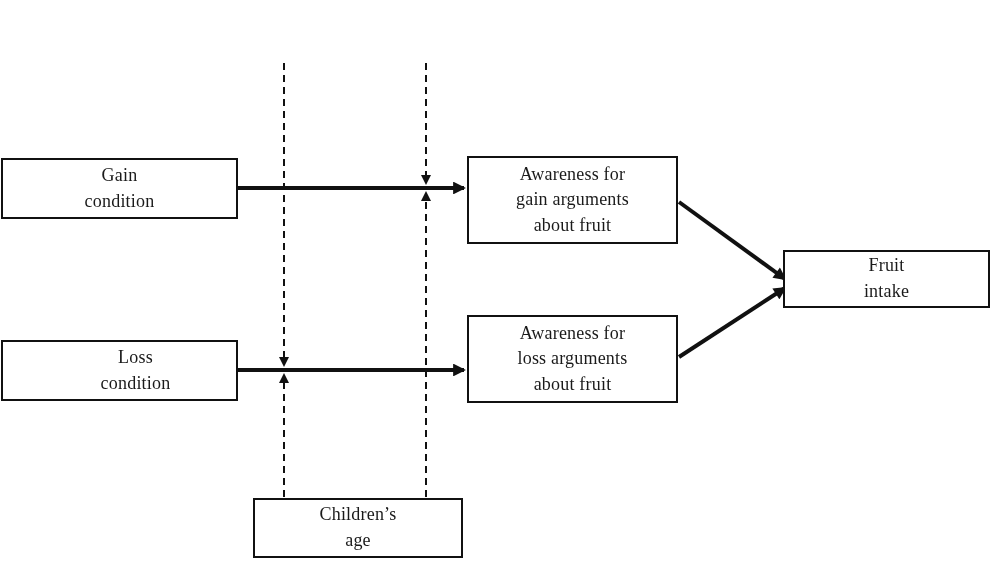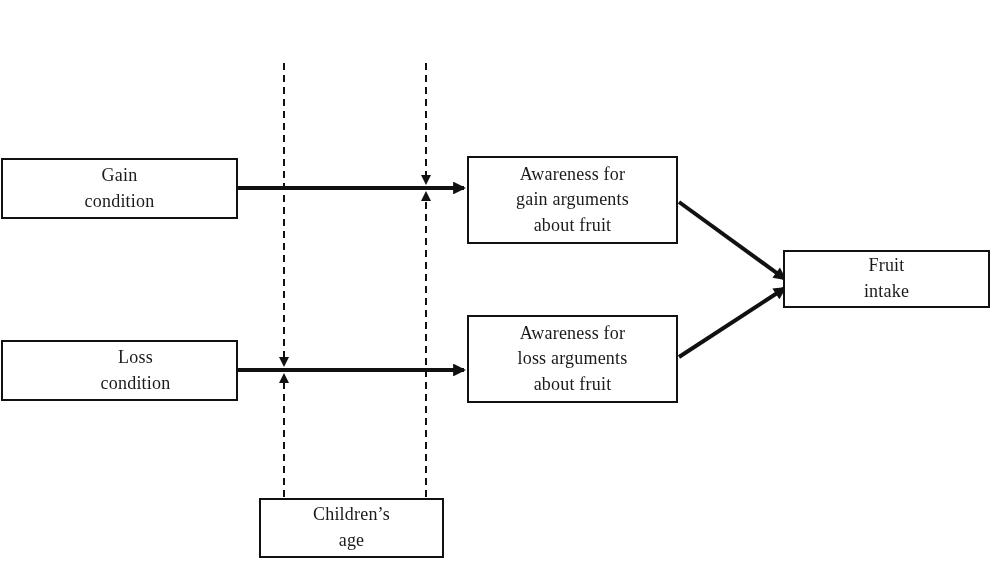--- a/index.html
+++ b/index.html
@@ -39,21 +39,21 @@
     color: #1a1a1a;
     letter-spacing: 0.2px;
   }
   
   .node-parental  { left: 250px; top: 3px;   width: 210px; height: 59px; }
   .node-gain      { left: 1px;   top: 158px; width: 237px; height: 61px; text-align: center; }
   .node-loss      { left: 1px;   top: 340px; width: 237px; height: 61px; padding-left: 32px; }
   .node-aw-gain   { left: 467px; top: 156px; width: 211px; height: 88px; }
   .node-aw-loss   { left: 467px; top: 315px; width: 211px; height: 88px; }
   .node-fruit     { left: 747px; top: 250px; width: 207px; height: 58px; margin-left: 36px; }
-  .node-children  { left: 253px; top: 498px; width: 185px; height: 60px; margin-left: 6px; }
+  .node-children  { left: 253px; top: 498px; width: 210px; height: 60px; }
 
   .solid-edge  { stroke: #111111; stroke-width: 4; fill: none; }
   .dashed-edge { stroke: #111111; stroke-width: 2; stroke-dasharray: 7 5; fill: none; }
   .arrowhead   { fill: #111111; }
 </style>
 </head>
 <body>
 
 <div class="canvas">
 

